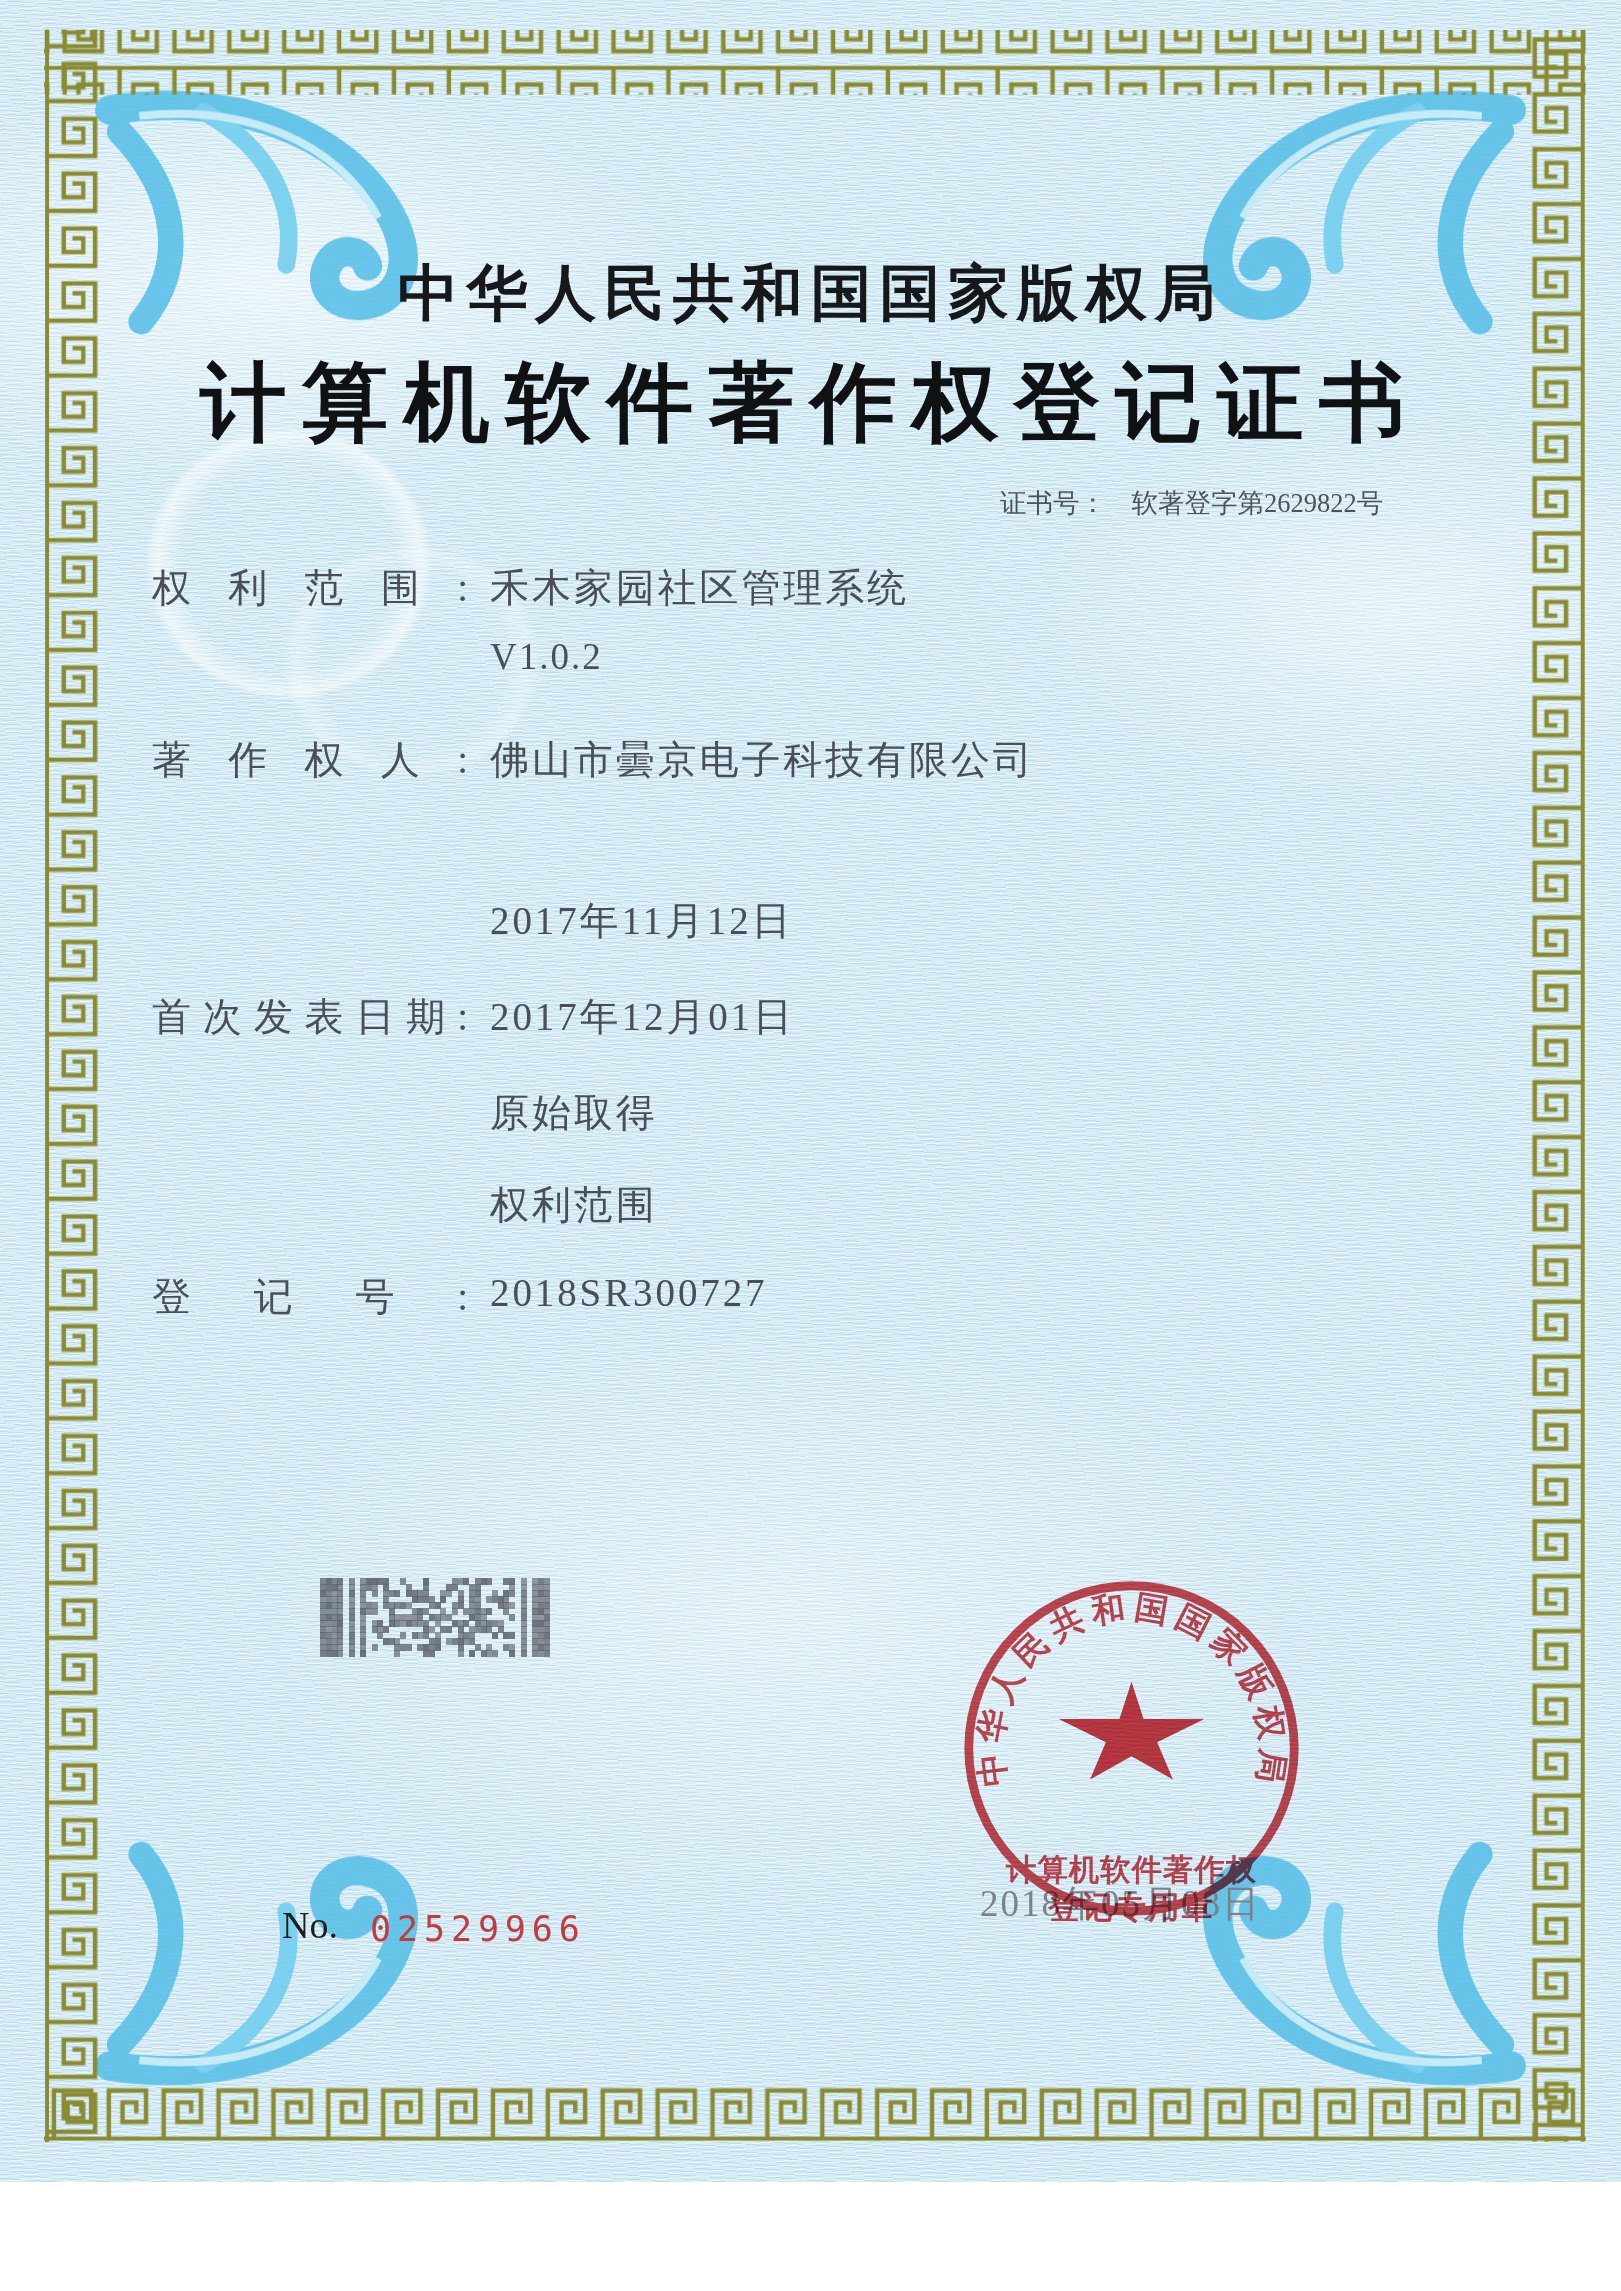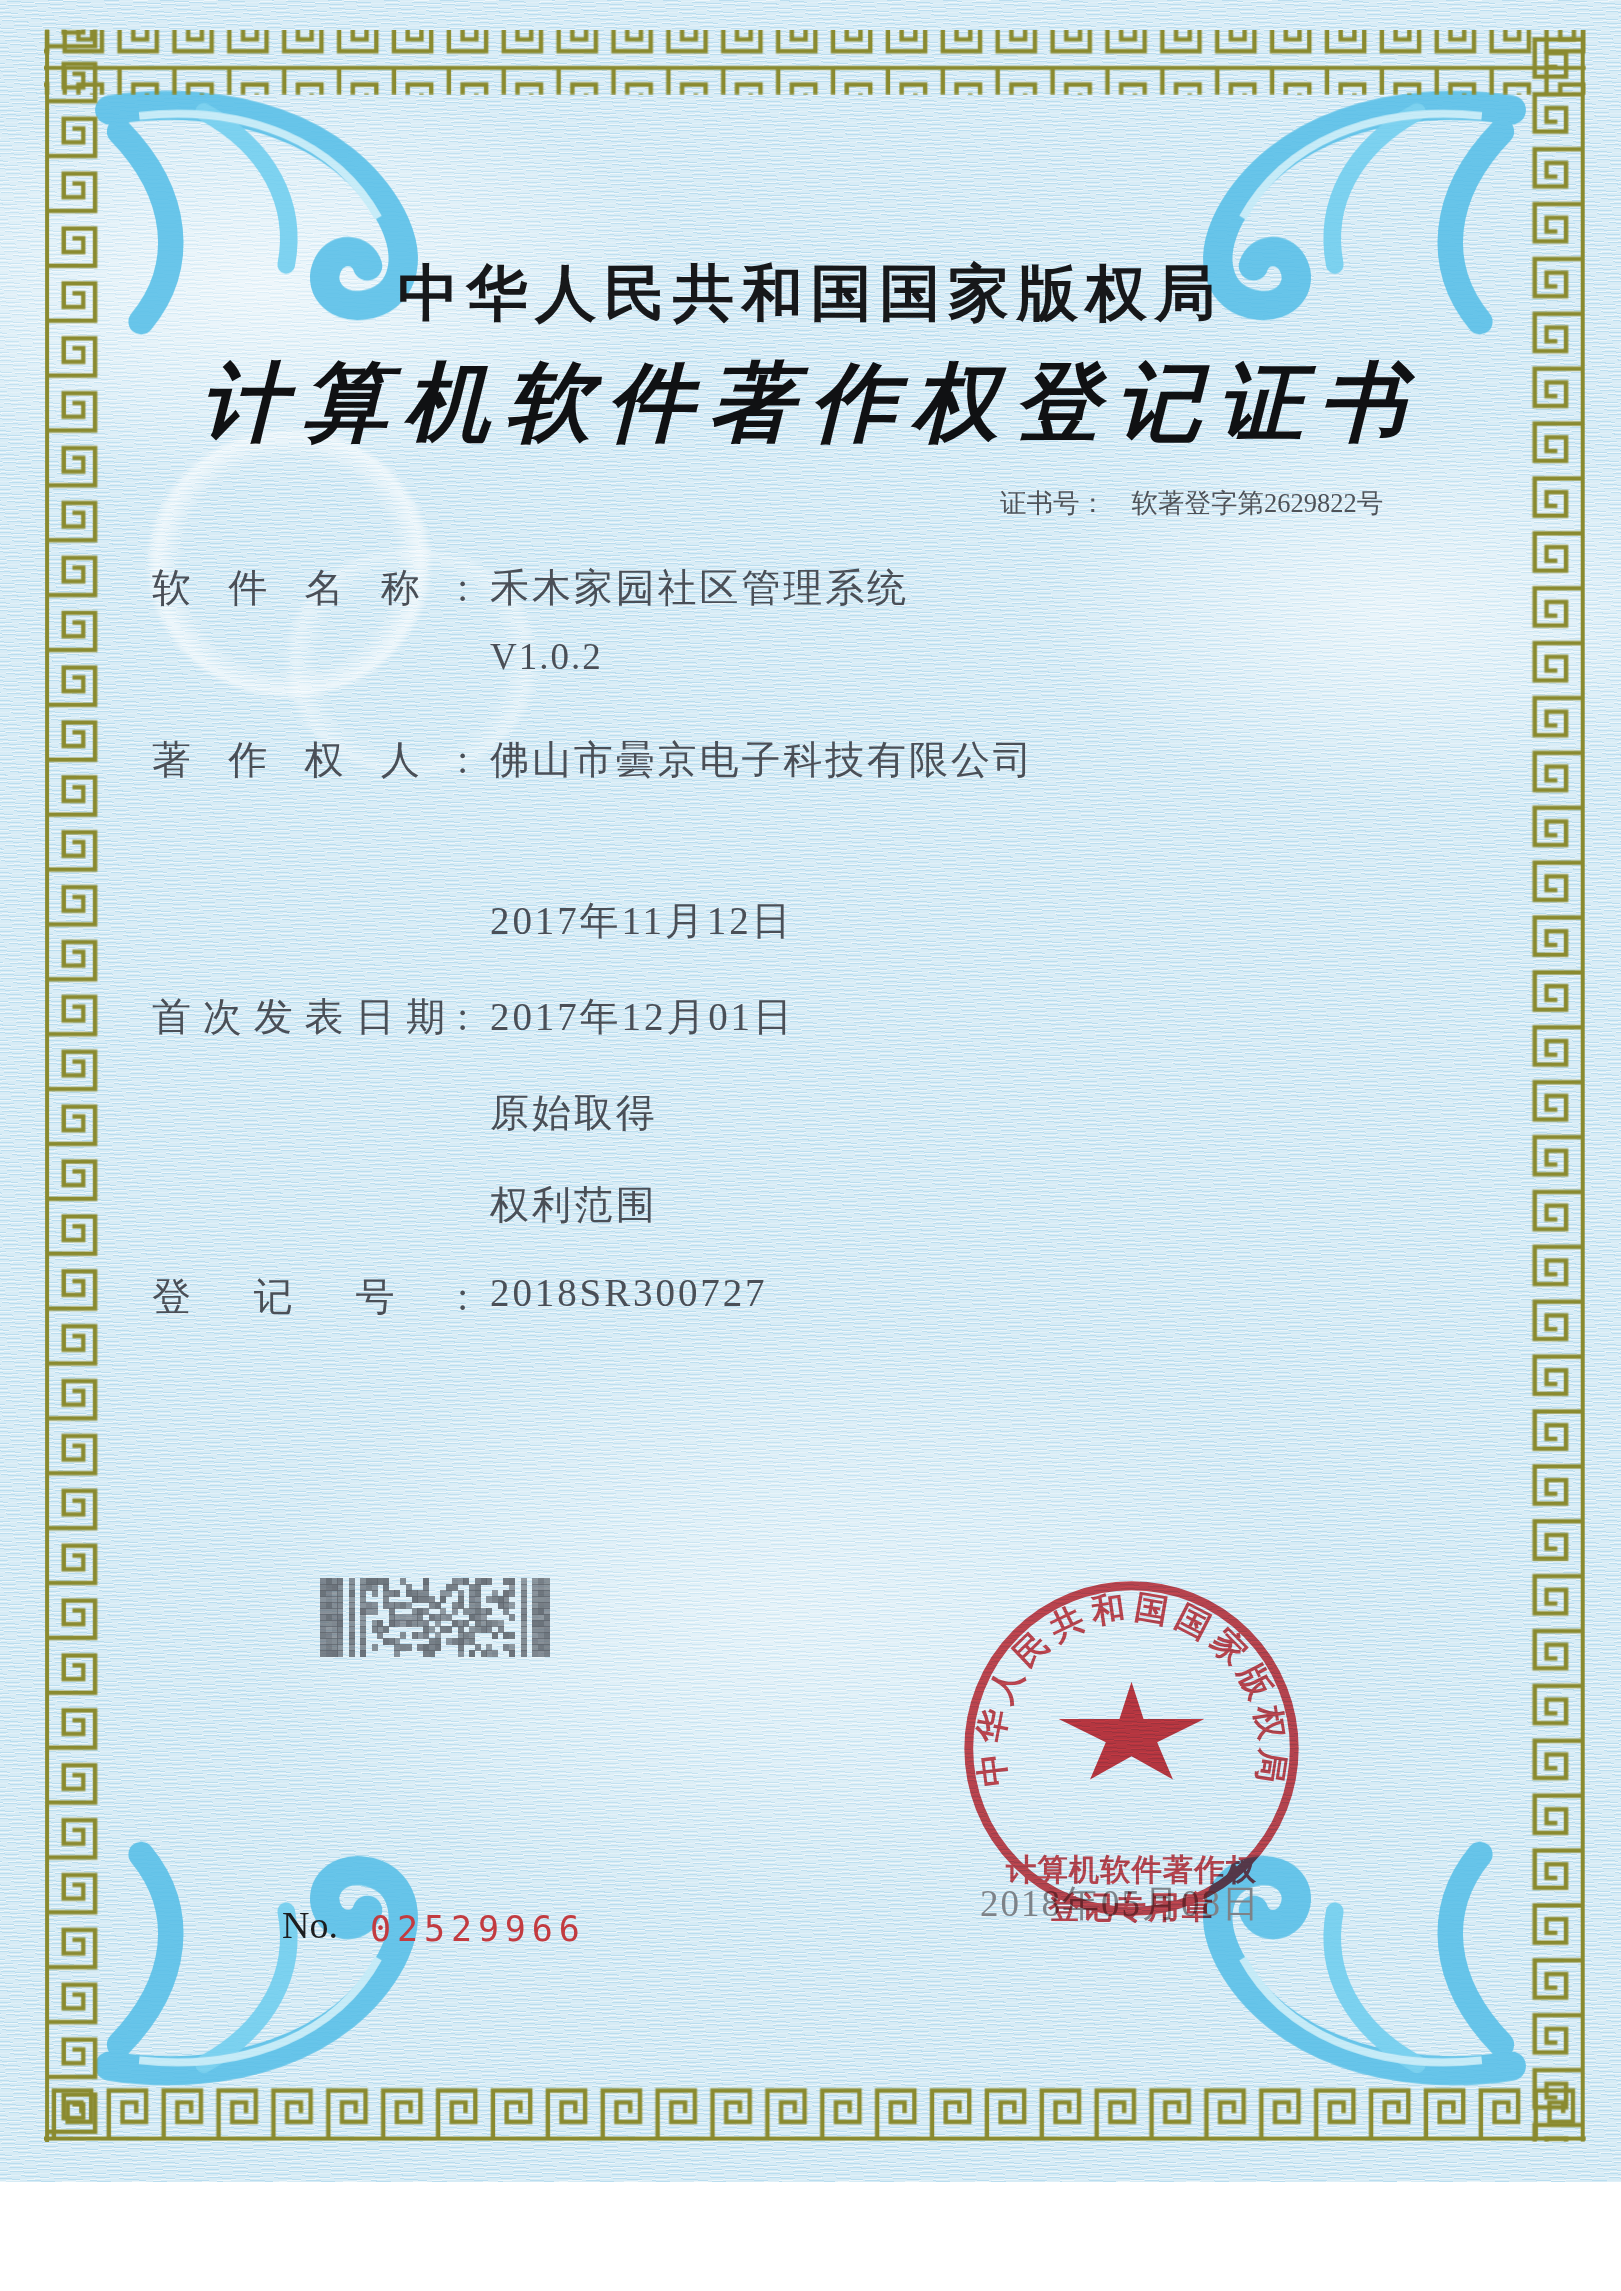--- a/index.html
+++ b/index.html
@@ -21,21 +21,21 @@
     filter:blur(2px);}
   #emboss1{left:147px;top:431px;width:284px;height:265px;}
   #emboss2{left:284px;top:549px;width:255px;height:225px;opacity:.6;}
   
   #frame{position:absolute;left:0;top:0;z-index:2;}
   
   .txt{position:absolute;white-space:nowrap;z-index:3;}
   #authority{left:0;top:253px;width:1621px;text-align:center;font-size:61px;font-weight:bold;
              letter-spacing:7.8px;color:#17181a;}
   #cert-title{left:0;top:345px;width:1621px;text-align:center;font-size:86px;font-weight:bold;
-             letter-spacing:15.7px;color:#101113;font-style:italic;}
+             letter-spacing:15.7px;color:#101113;}
   #certno{left:1000px;top:485px;font-size:26.5px;color:#4e5258;display:flex;gap:25.5px;}
   .row-label{left:152px;width:316px;font-size:39px;color:#4a4f57;letter-spacing:0;
              text-align:justify;text-align-last:justify;-moz-text-align-last:justify;}
   .row-value{left:490px;font-size:39px;color:#4a4f57;letter-spacing:2.9px;}
   #f0v2{left:490px;top:635px;font-size:37px;color:#4a4f57;letter-spacing:2px;}
   .bodyline{font-size:44px;color:#3c4046;letter-spacing:1px;}
   #body1{left:279px;top:1390px;}
   #body2{left:150px;top:1484px;}
   #serial{left:282px;top:1903px;font-size:38px;color:#1c1d1f;}
   #serialnum{left:370px;top:1909px;font-size:35px;color:#c23b40;letter-spacing:5.9px;
@@ -90,21 +90,21 @@
     </svg>
 
     <div id="authority" class="txt">中华人民共和国国家版权局</div>
     <div id="cert-title" class="txt">计算机软件著作权登记证书</div>
 
     <div id="certno" class="txt">
       <span>证书号：</span>
       <span>软著登字第2629822号</span>
     </div>
 
-    <div class="txt row-label" style="top:561px">软件名称:</div>
+    <div class="txt row-label" style="top:561px">权利范围:</div>
     <div class="txt row-value" style="top:561px">禾木家园社区管理系统</div>
     <div id="f0v2" class="txt">V1.0.2</div>
 
     <div class="txt row-label" style="top:733px">著作权人:</div>
     <div class="txt row-value" style="top:733px">佛山市曇京电子科技有限公司</div>
 
     <div class="txt row-value" style="top:894px">2017年11月12日</div>
 
     <div class="txt row-label" style="top:990px">首次发表日期:</div>
     <div class="txt row-value" style="top:990px">2017年12月01日</div>

